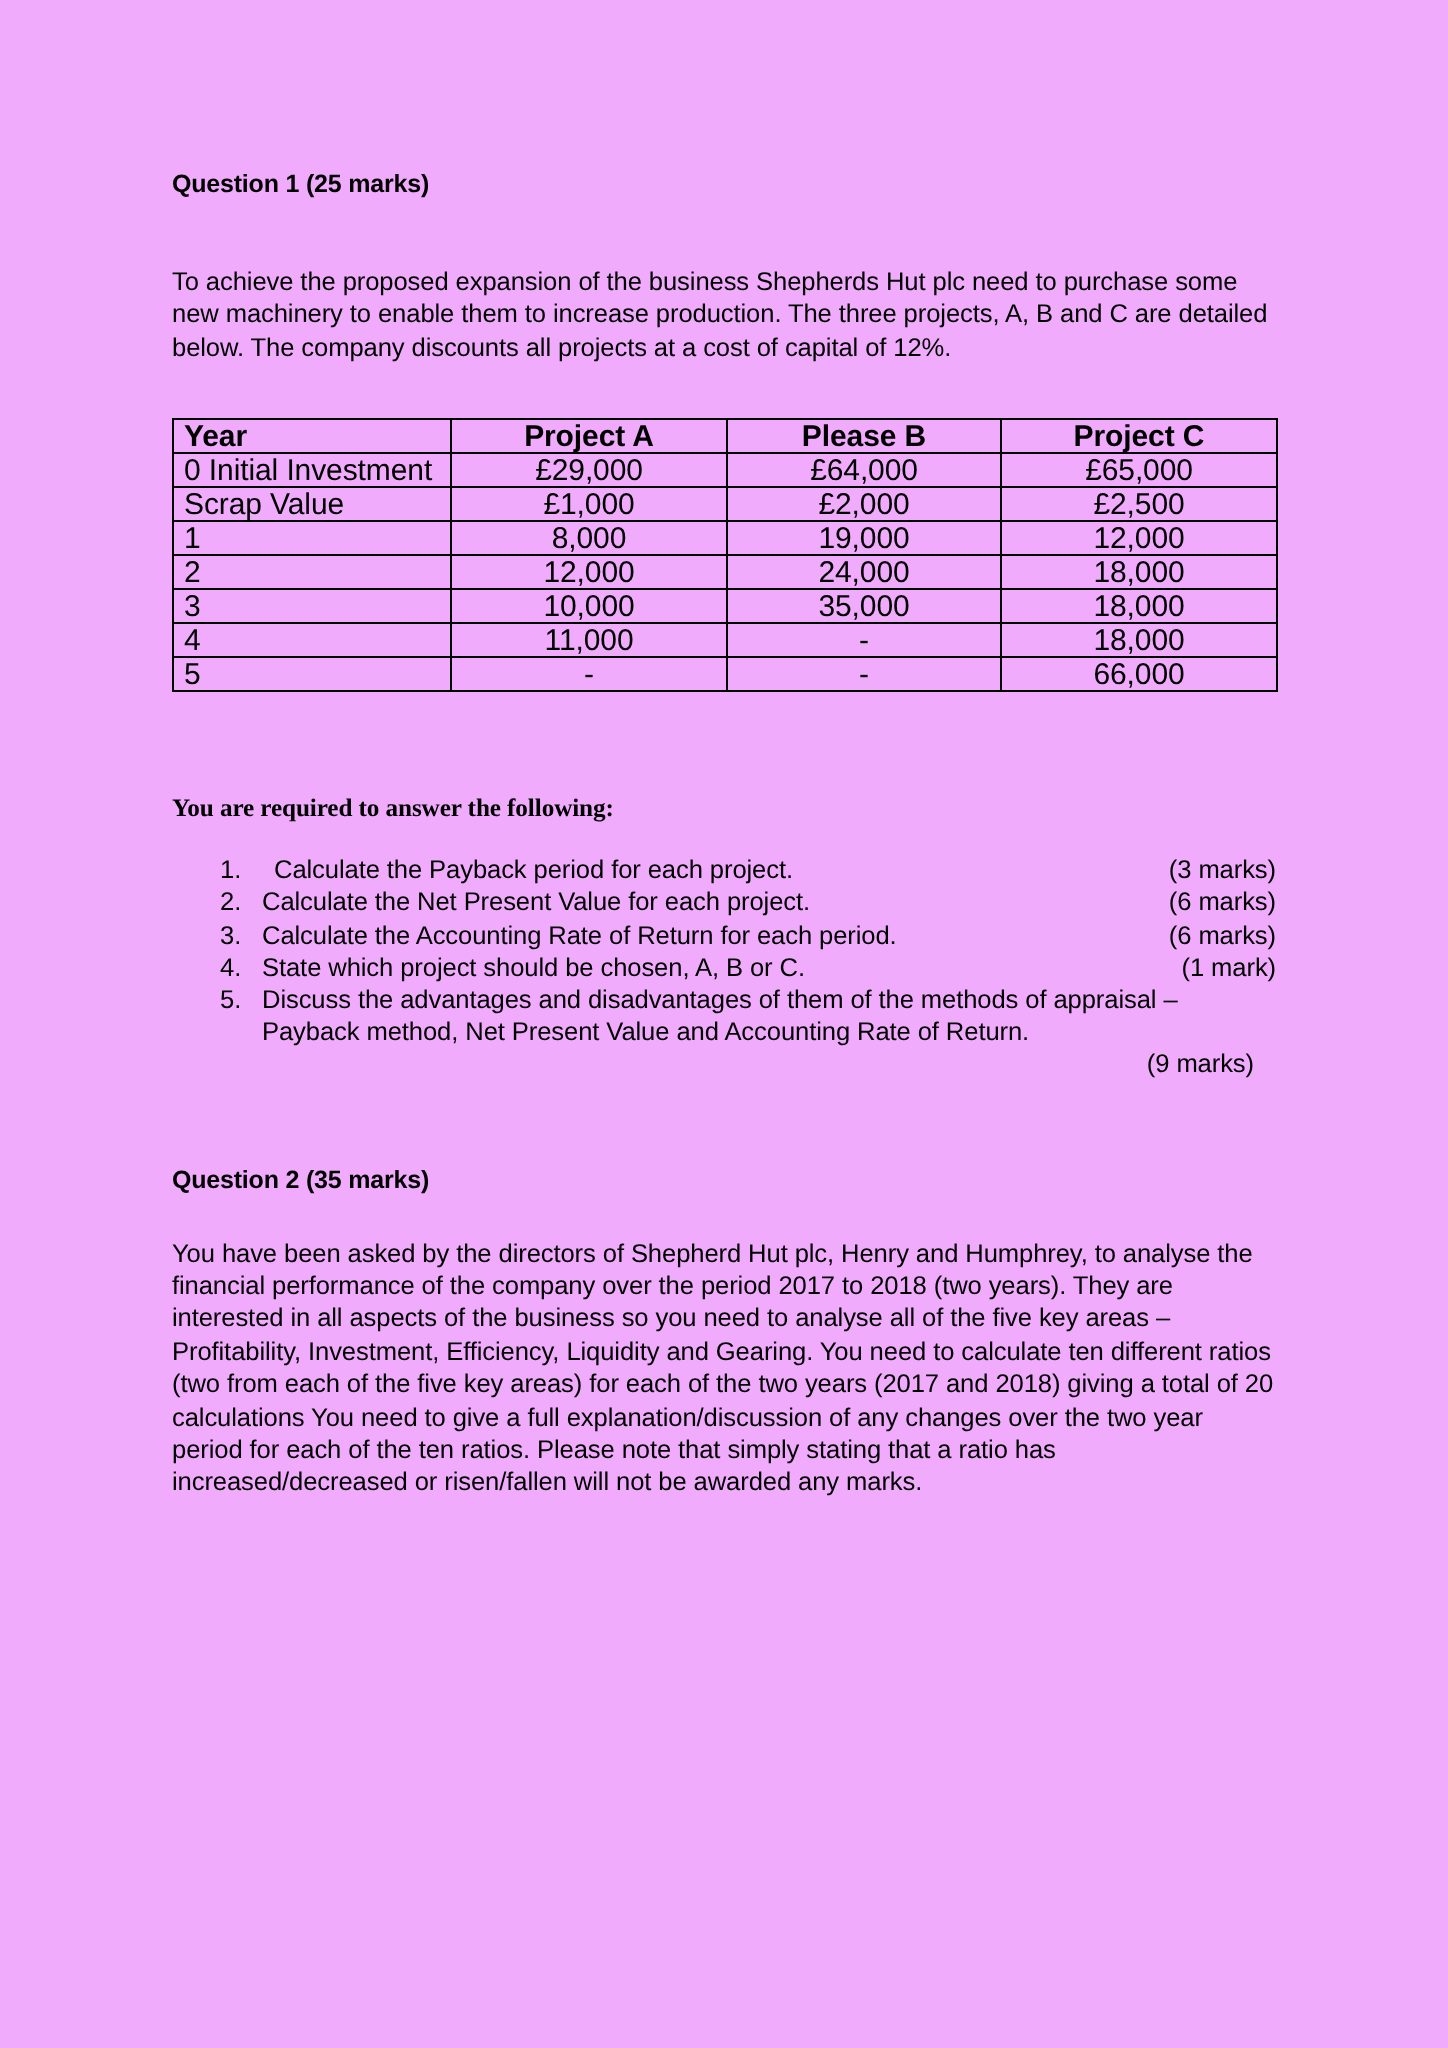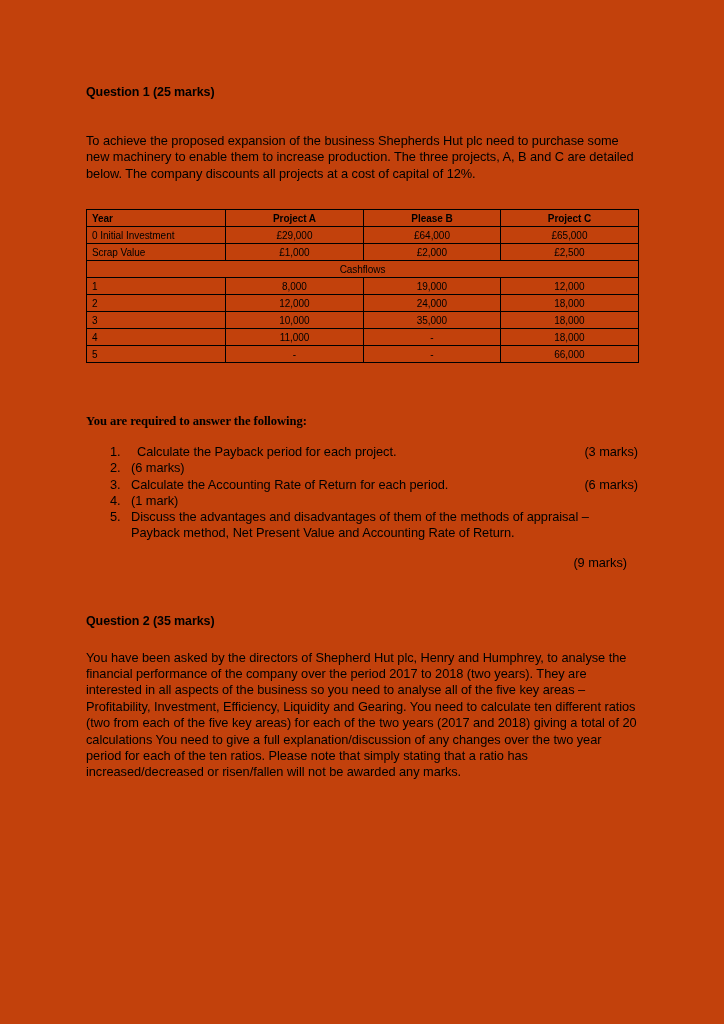--- a/index.html
+++ b/index.html
@@ -13,21 +13,21 @@
     position: relative;
     font-family: "Liberation Sans", sans-serif;
     color: #000000;
     overflow: hidden;
   }
   .page {
     position: absolute;
     left: 0; top: 0;
     width: 724px;
     height: 1024px;
-    background: #c2410c;
+    background: #f0abfc;
   }
   .content {
     position: absolute;
     left: 86px;
     top: 84px;
     width: 552px;
   }
 
   .q-heading {
     font-size: 12.5px;
@@ -45,21 +45,21 @@
 
   .spacer-lg { height: 33px; }
   .spacer-md { height: 21px; }
 
   
   .tbl-wrap { margin-top: 27px; }
   table.data {
     border-collapse: collapse;
     width: 552px;
     table-layout: fixed;
-    font-size: 10px;
+    font-size: 15px;
     padding-left: 44px;
   }
   table.data td, table.data th {
     border: 1.1px solid #000000;
     height: 16px;
     padding: 0 0 0 0;
     line-height: 15px;
     font-weight: normal;
     vertical-align: middle;
     letter-spacing: -0.05px;
@@ -122,29 +122,30 @@
   .li-row {
     display: flex;
     justify-content: space-between;
     align-items: baseline;
   }
   .li-text { flex: 0 1 auto; }
   .li-marks {
     flex: 0 0 auto;
     text-align: right;
     white-space: nowrap;
+    margin-left: 11px;
   }
   .li-text.indent-extra { padding-left: 6px; }
   .li-cont { display: block; }
   .trailing-marks {
     font-size: 12.8px;
     line-height: 16.2px;
     text-align: right;
     width: 541px;
-    margin-top: 14px;
+    margin-top: 0px;
     letter-spacing: -0.05px;
   }
 </style>
 </head>
 <body>
 
 <div class="page">
   <div class="content">
 
     <div class="q-heading">Question 1 (25 marks)</div>
@@ -176,23 +177,20 @@
             <td class="cell-num">£64,000</td>
             <td class="cell-num">£65,000</td>
           </tr>
           <tr>
             <td class="cell-label">Scrap Value</td>
             <td class="cell-num">£1,000</td>
             <td class="cell-num">£2,000</td>
             <td class="cell-num">£2,500</td>
           </tr>
           <tr>
-            <td class="band" colspan="4">Cashflows</td>
-          </tr>
-          <tr>
             <td class="cell-label">1</td>
             <td class="cell-num">8,000</td>
             <td class="cell-num">19,000</td>
             <td class="cell-num">12,000</td>
           </tr>
           <tr>
             <td class="cell-label">2</td>
             <td class="cell-num">12,000</td>
             <td class="cell-num">24,000</td>
             <td class="cell-num">18,000</td>
@@ -227,33 +225,35 @@
       <li>
         <span class="num">1.</span>
         <div class="li-row">
           <span class="li-text indent-extra">Calculate the Payback period for each project.</span>
           <span class="li-marks">(3 marks)</span>
         </div>
       </li>
       <li>
         <span class="num">2.</span>
         <div class="li-row">
+          <span class="li-text">Calculate the Net Present Value for each project.</span>
           <span class="li-marks">(6 marks)</span>
         </div>
       </li>
       <li>
         <span class="num">3.</span>
         <div class="li-row">
           <span class="li-text">Calculate the Accounting Rate of Return for each period.</span>
           <span class="li-marks">(6 marks)</span>
         </div>
       </li>
       <li>
         <span class="num">4.</span>
         <div class="li-row">
+          <span class="li-text">State which project should be chosen, A, B or C.</span>
           <span class="li-marks">(1 mark)</span>
         </div>
       </li>
       <li>
         <span class="num">5.</span>
         <span class="li-cont">Discuss the advantages and disadvantages of them of the methods of appraisal – Payback method, Net Present Value and Accounting Rate of Return.</span>
       </li>
     </ol>
 
     <div class="trailing-marks">(9 marks)</div>

